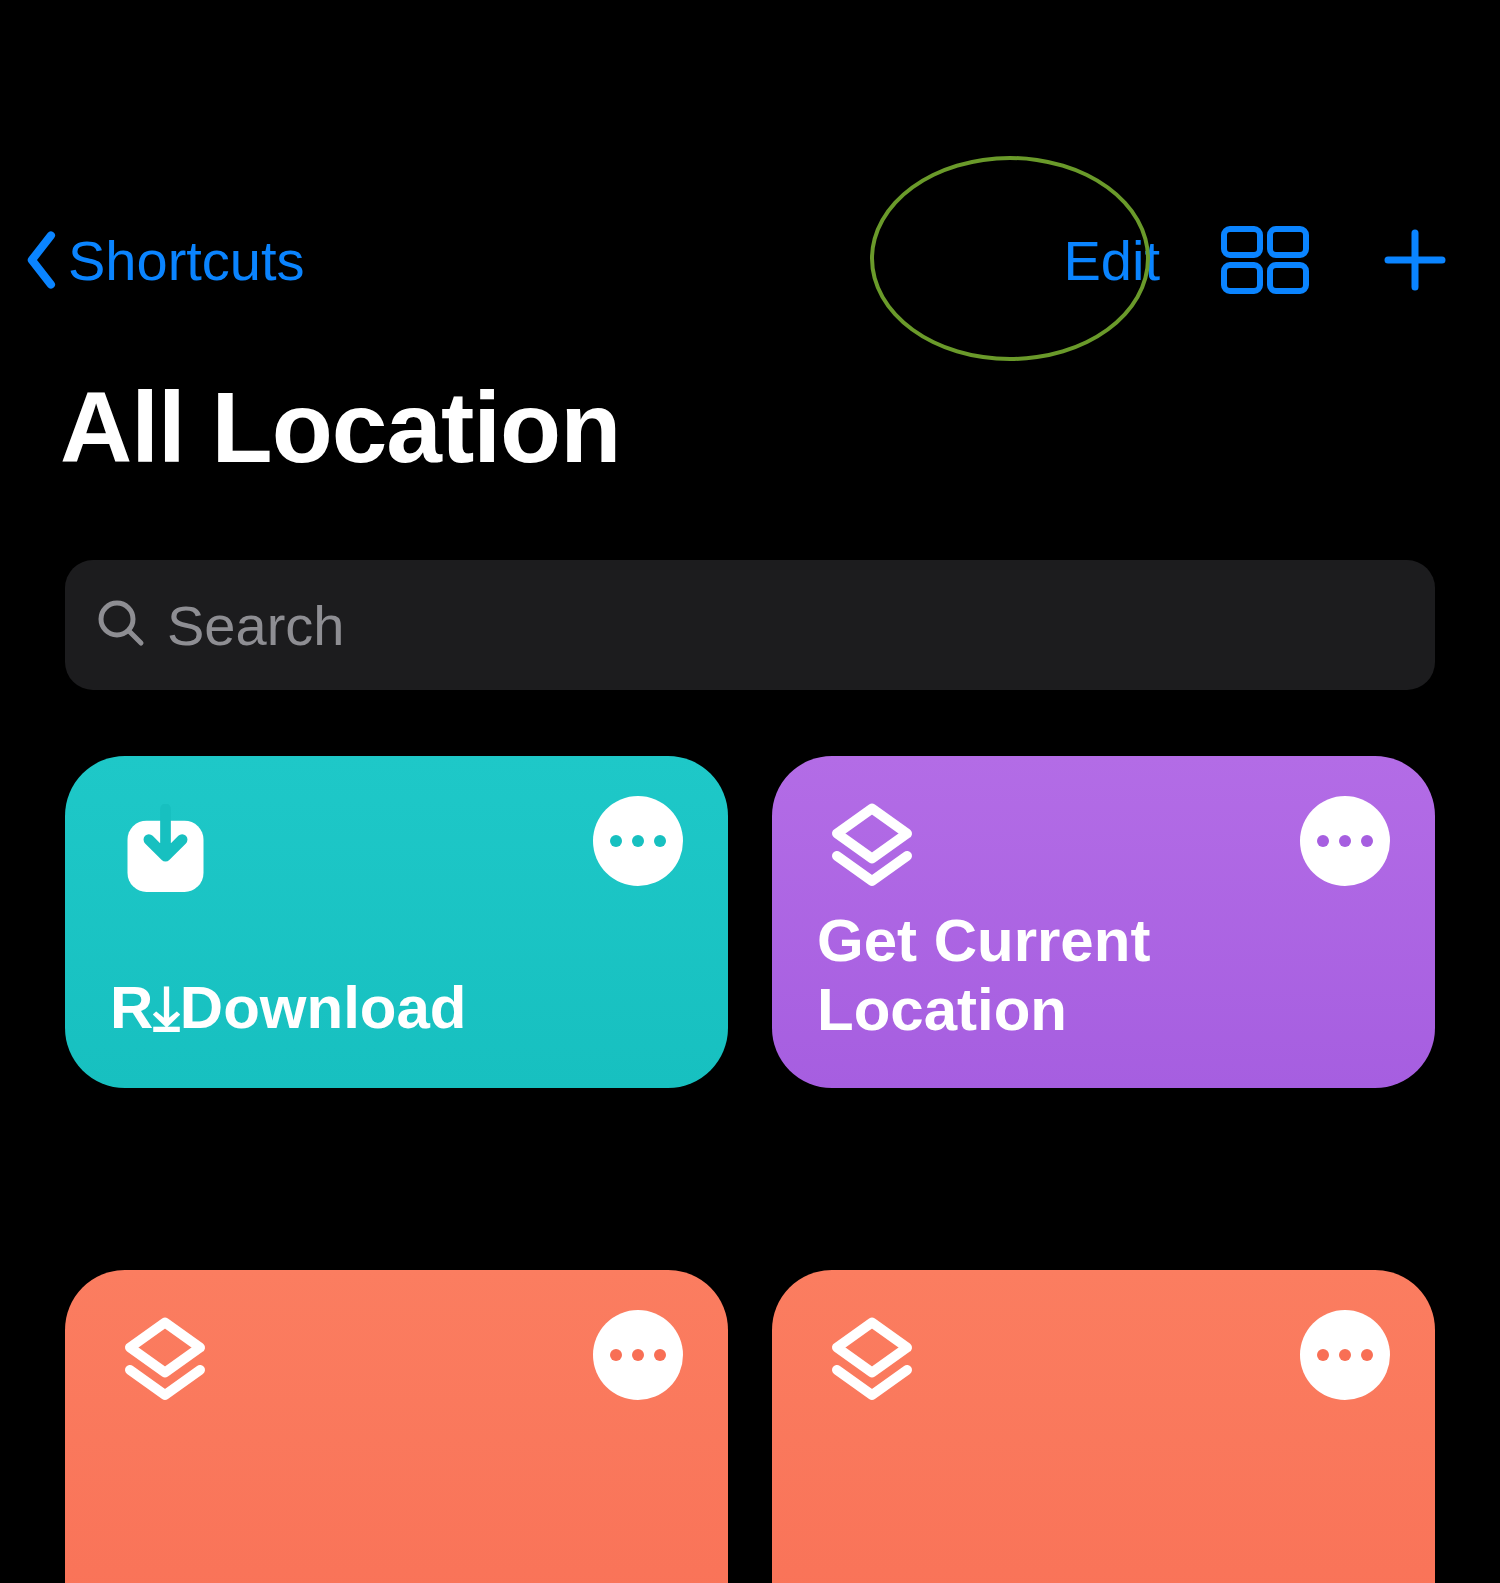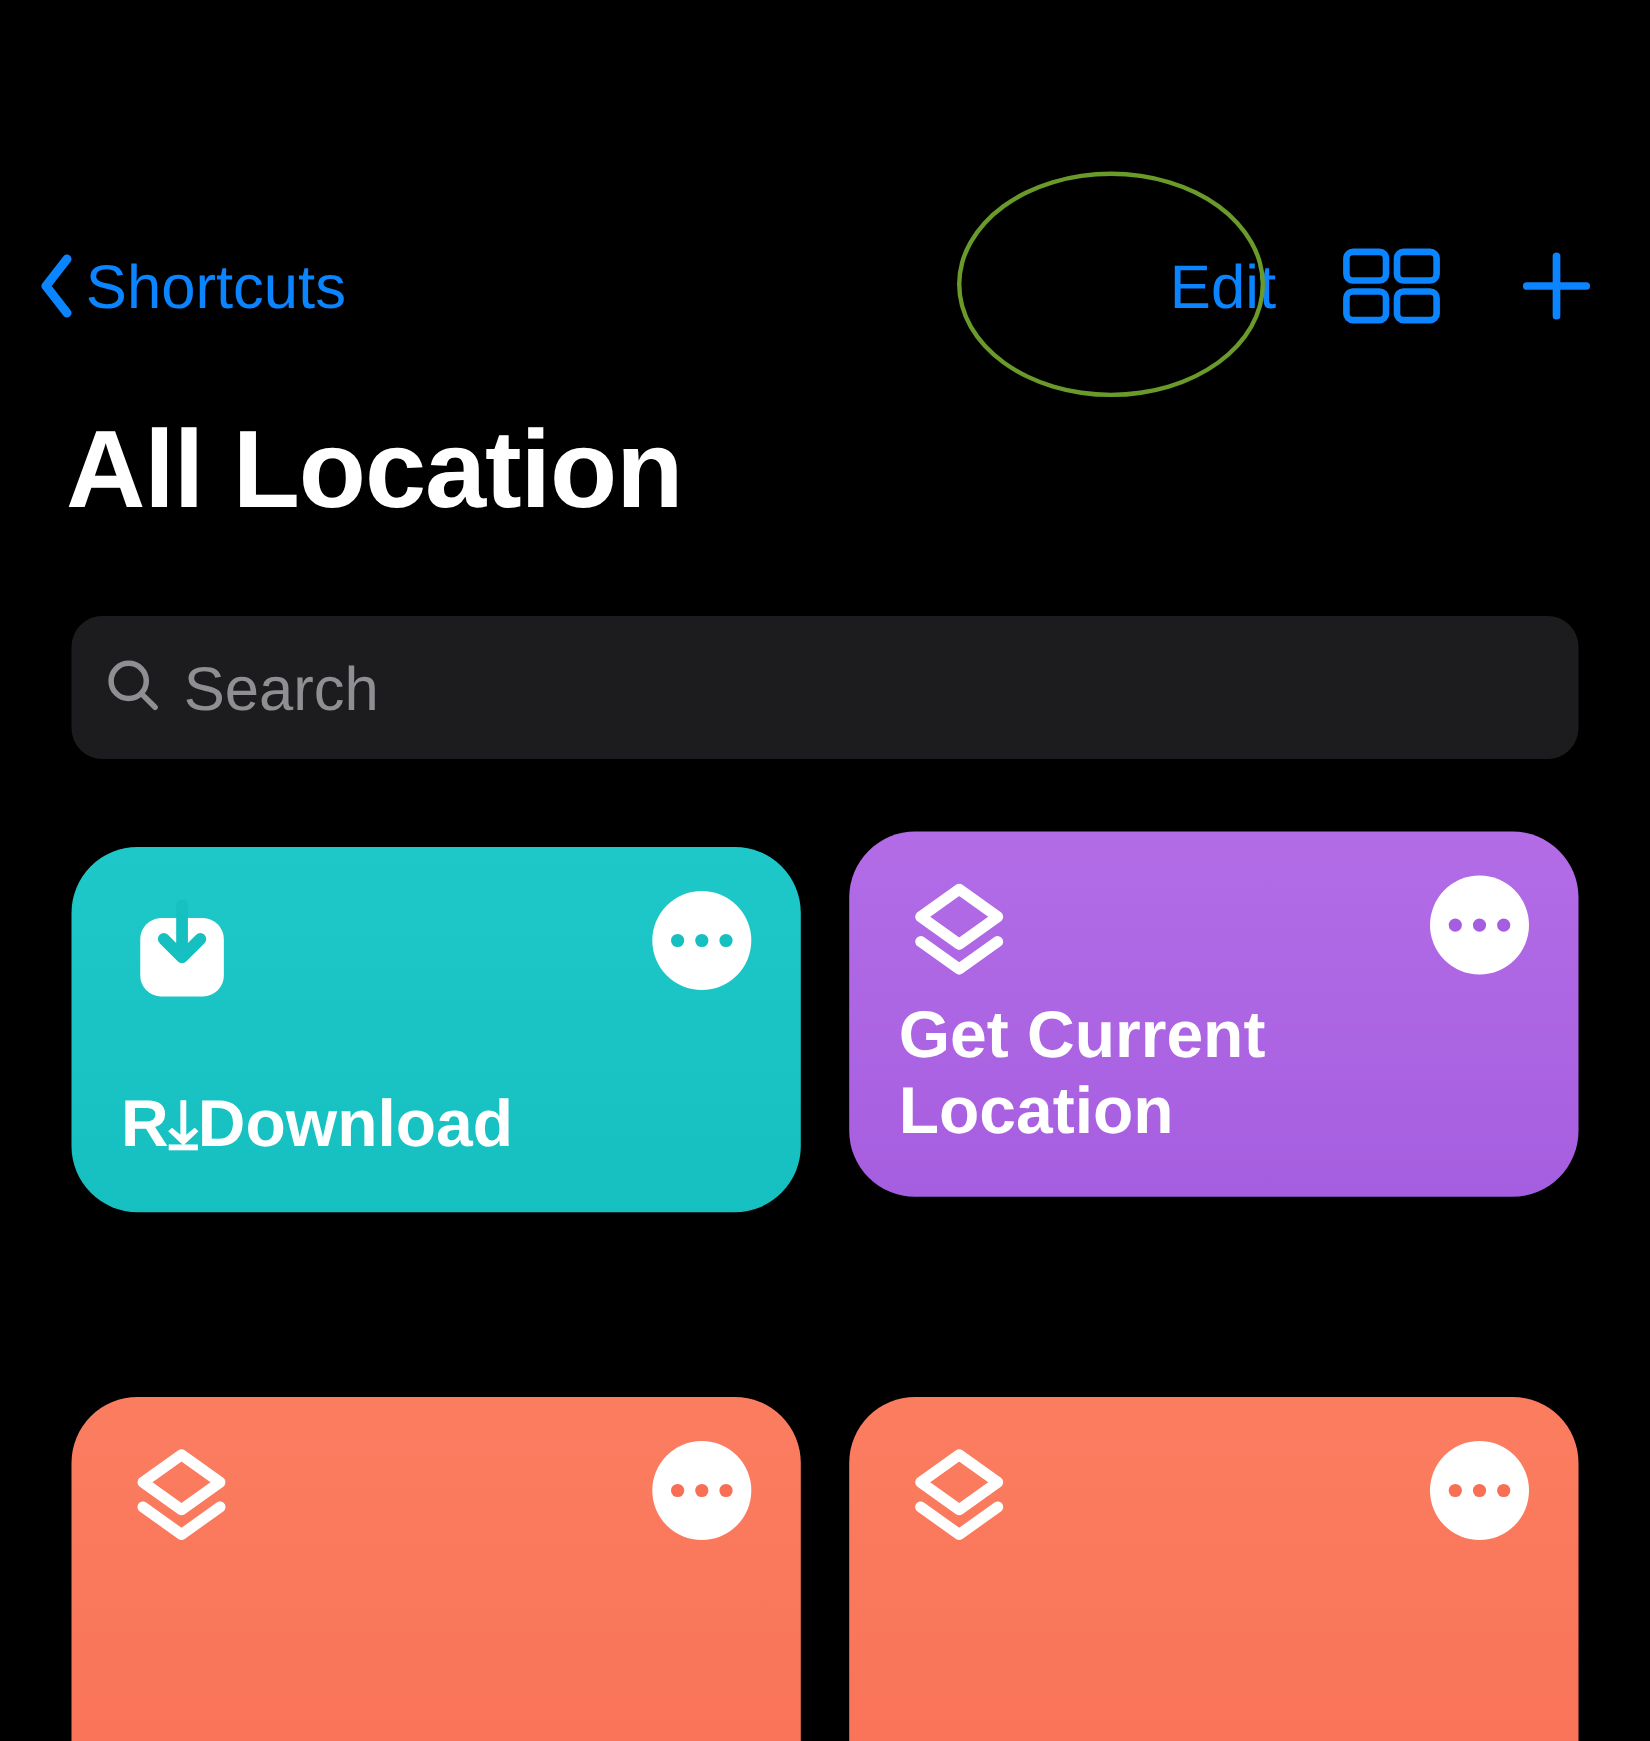--- a/index.html
+++ b/index.html
@@ -21,21 +21,21 @@
   
   .nav {
     position: absolute;
     top: 200px;
     left: 0;
     right: 0;
     height: 120px;
     display: flex;
     align-items: center;
     justify-content: space-between;
-    padding: 0 40px 0 30px;
+    padding: 0 40px 0 20px;
   }
   .nav-left {
     display: flex;
     align-items: center;
     gap: 8px;
   }
   .nav-left .chevron {
     width: 40px; height: 70px;
     display:flex;align-items:center;justify-content:center;
   }
@@ -117,21 +117,21 @@
   }
   .card {
     height: 332px;
     border-radius: 60px;
     position:relative;
     padding: 40px 45px;
     display:flex;
     flex-direction:column;
     justify-content:space-between;
   }
-  .card.teal   { background: linear-gradient(180deg,#1ec8c8 0%, #17c0c0 100%); margin-top: 14px; }
+  .card.teal   { background: linear-gradient(180deg,#1ec8c8 0%, #17c0c0 100%); }
   .card.purple { background: linear-gradient(180deg,#b36ce6 0%, #a65ee0 100%); }
   .card.coral  { background: linear-gradient(180deg,#fb7d60 0%, #f86f55 100%); }
   .card.coral2 { background: linear-gradient(180deg,#fb7d60 0%, #f86f55 100%); }
 
   .card .top-row {
     display:flex;
     justify-content:space-between;
     align-items:flex-start;
   }
   .card .icon-slot { width:110px; height:110px; display:flex;align-items:center;justify-content:center; }

